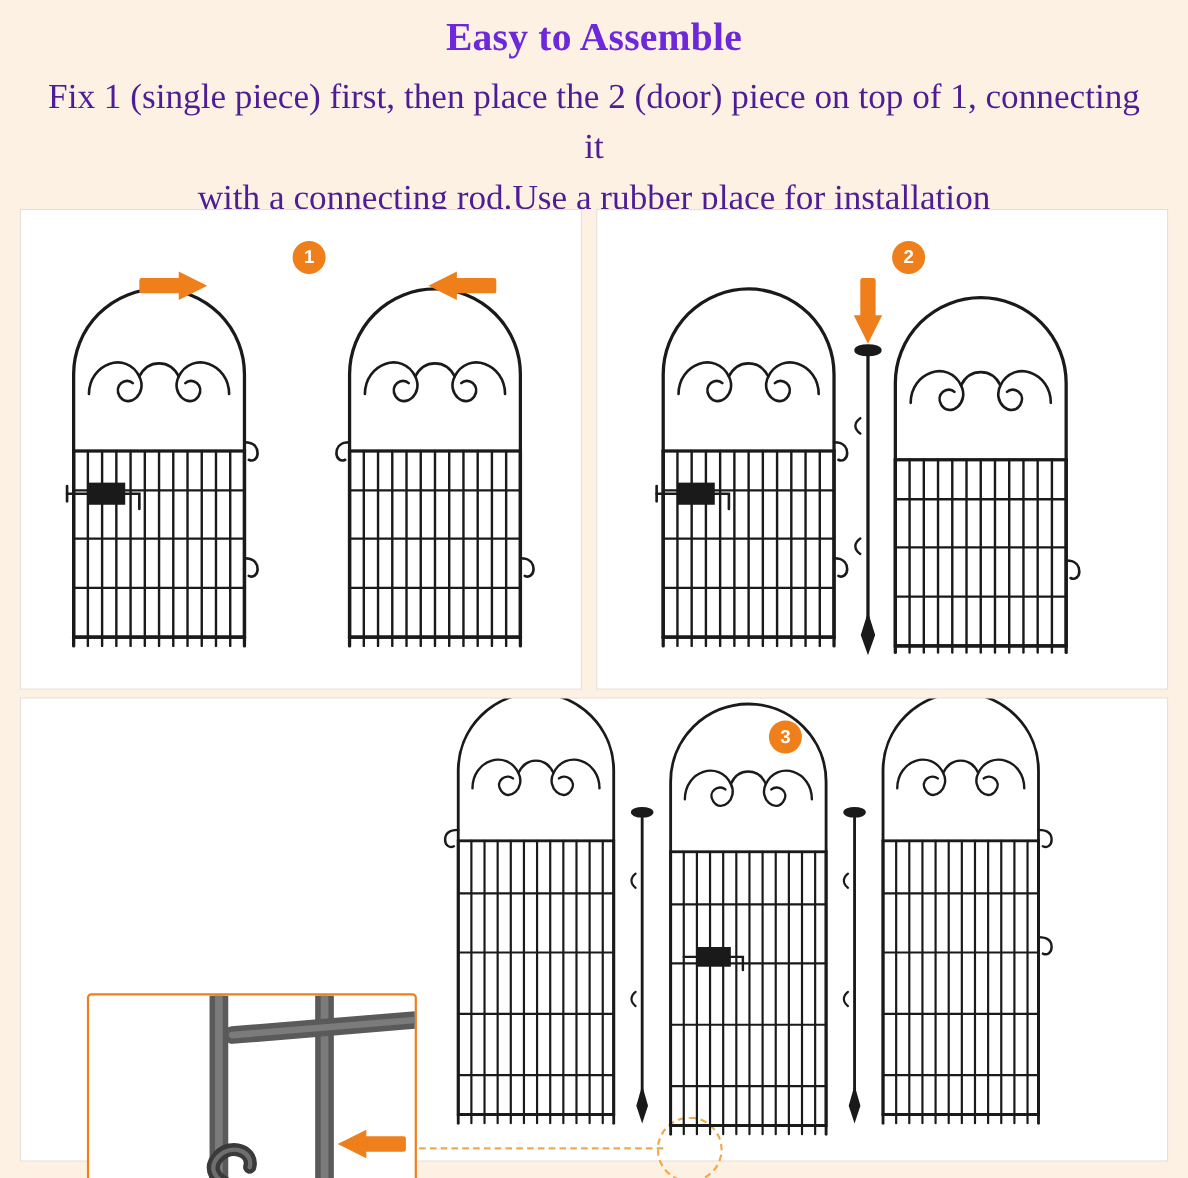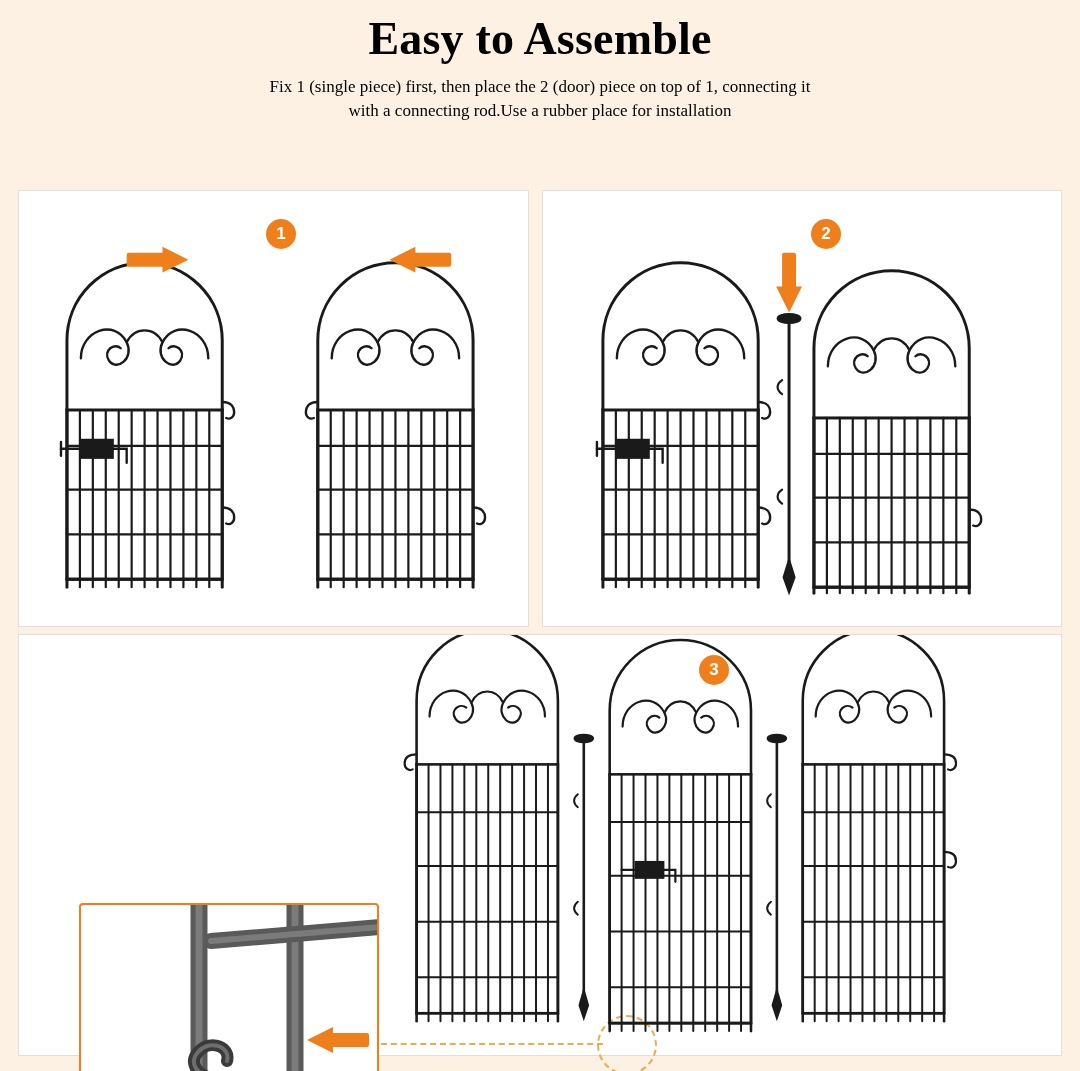--- a/index.html
+++ b/index.html
@@ -6,30 +6,30 @@
   body{
     width:1080px;height:1071px;
     background:#fdf1e4;
     font-family:"Liberation Serif", serif;
     overflow:hidden;
   }
   .page{position:relative;width:1080px;height:1071px;background:#fdf1e4;}
 
   .header{padding-top:14px;text-align:center;}
   .title{
-    font-size:46px;
+    font-size:36px;
     font-weight:bold;
-    color:#000000;
+    color:#6d28d9;
     letter-spacing:.2px;
     line-height:1.1;
     margin:0 0 10px 0;
   }
   .subtitle{
-    font-size:17px;
-    color:#000000;
+    font-size:32px;
+    color:#4c1d95;
     line-height:1.45;
     margin:0 auto;
     width:1000px;
   }
 
   .panels{
     position:absolute;
     left:18px;top:190px;
     width:1044px;height:866px;
   }

